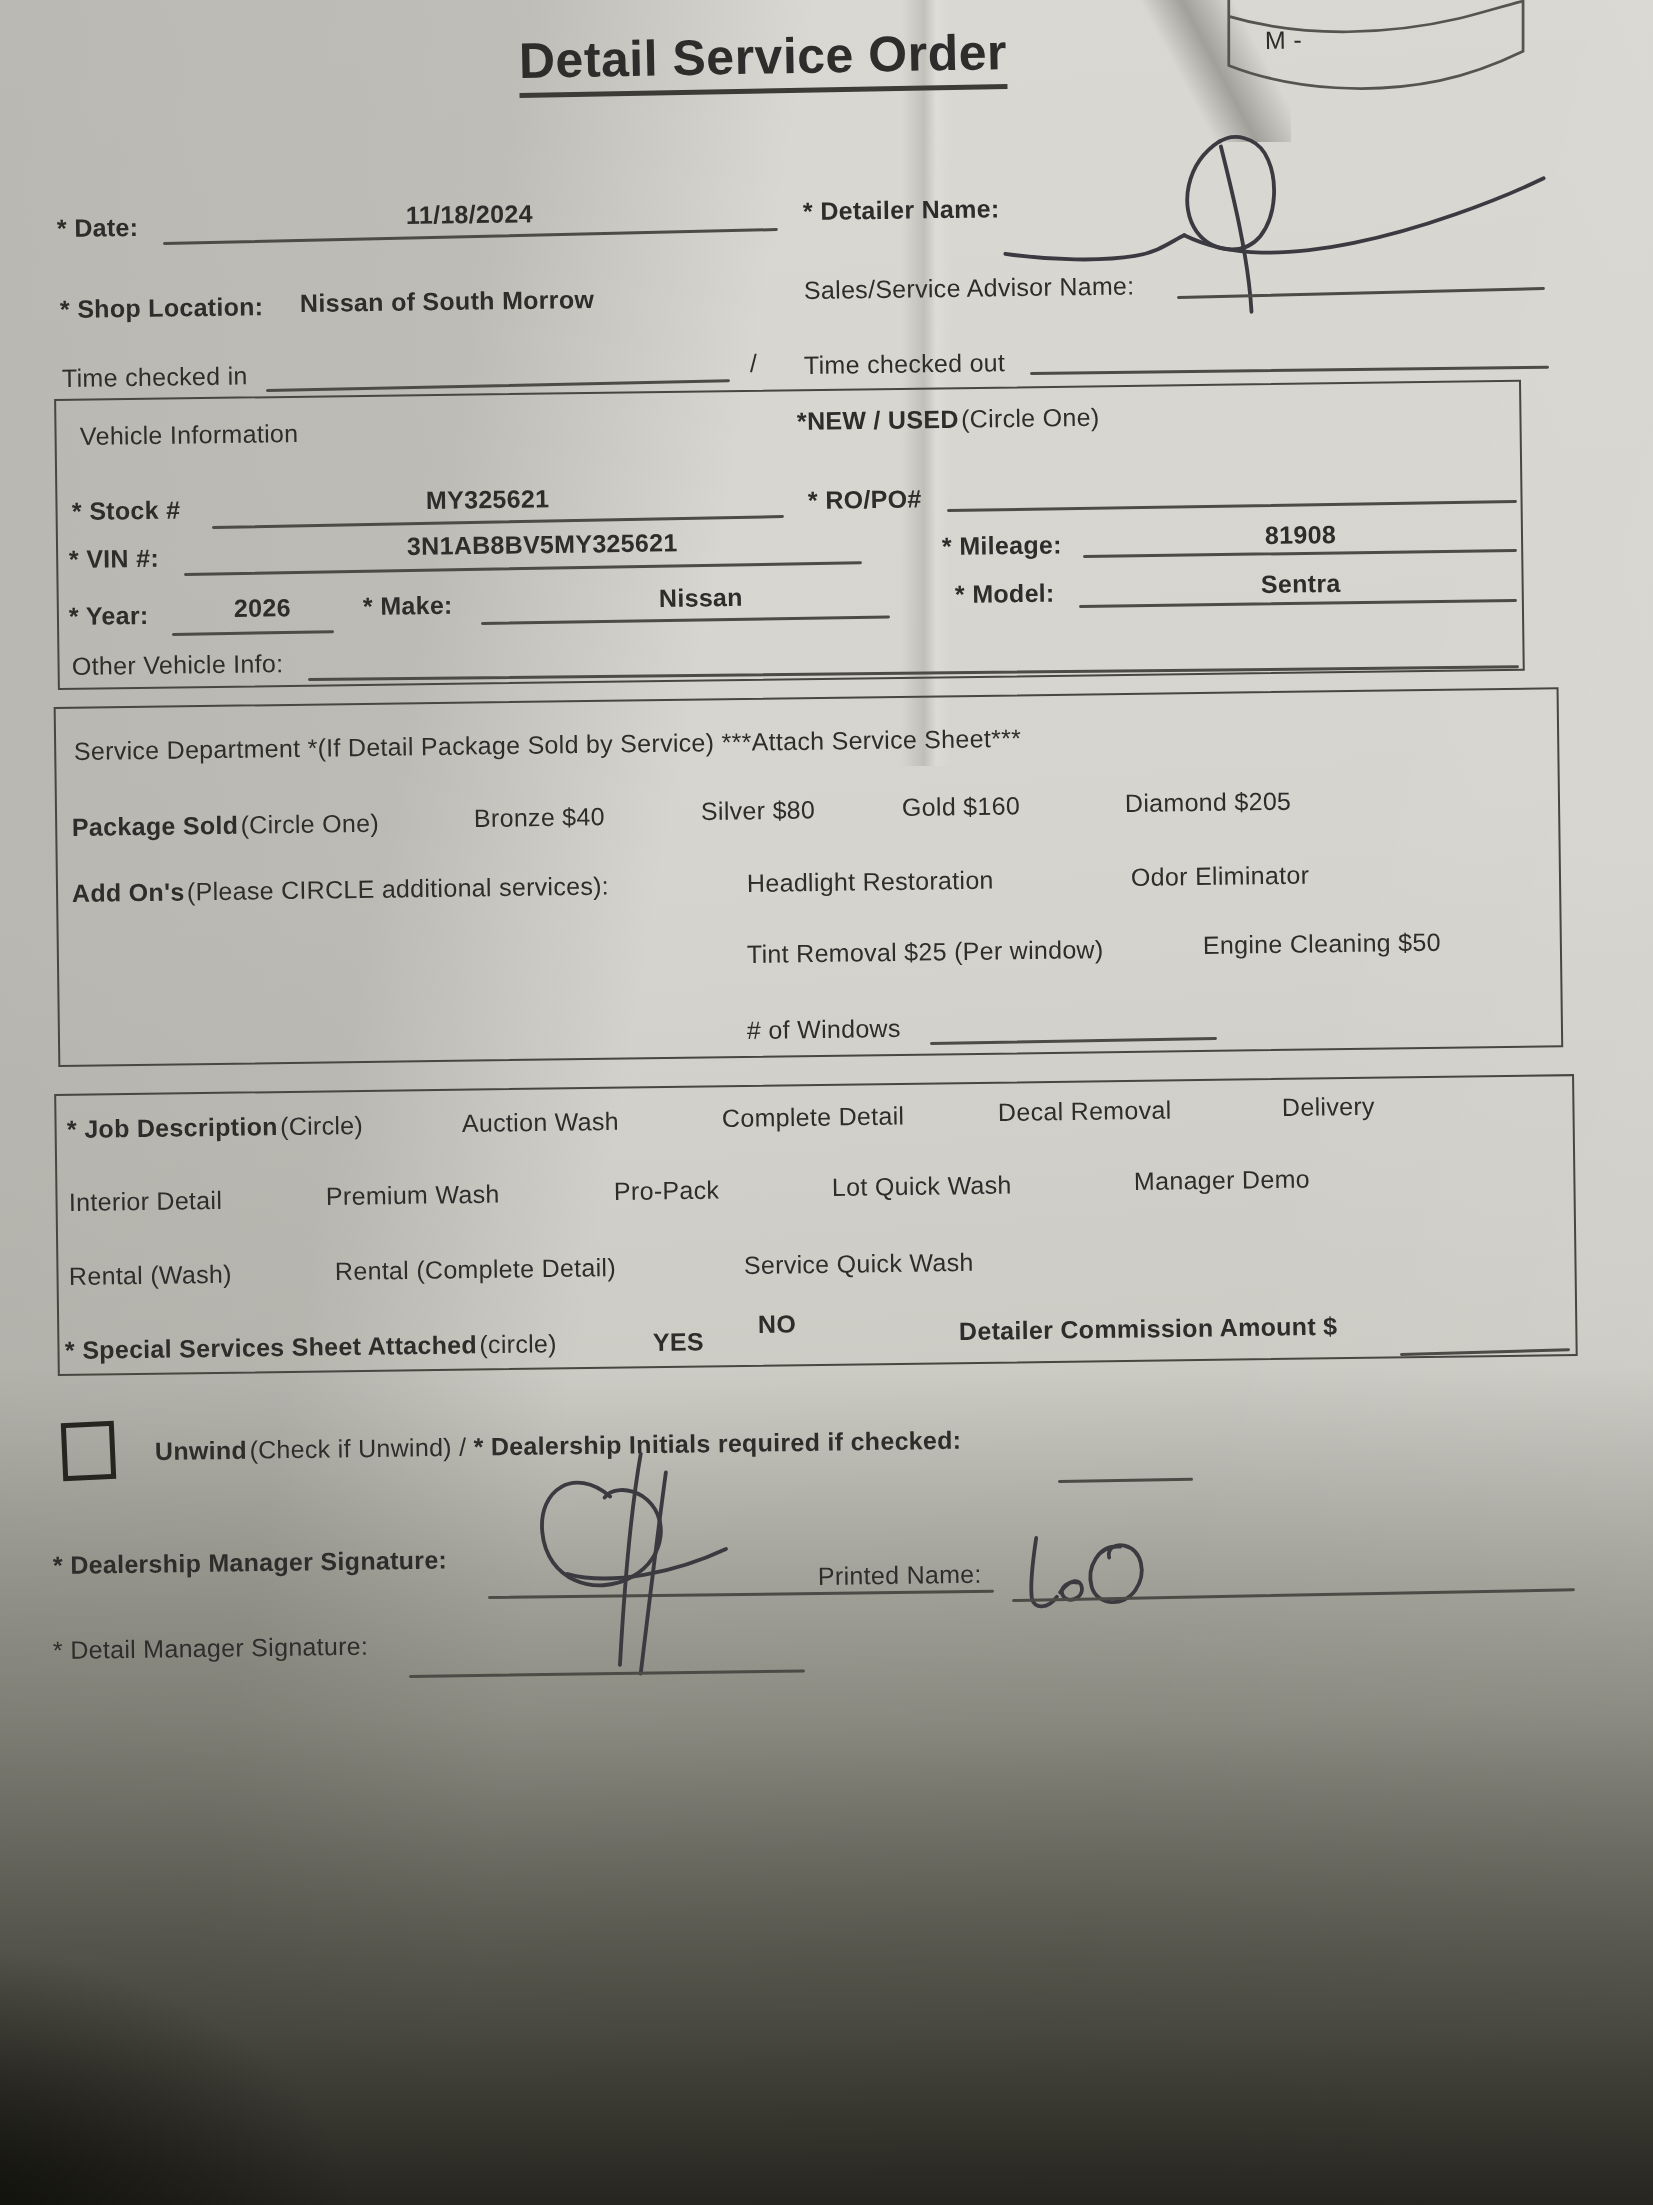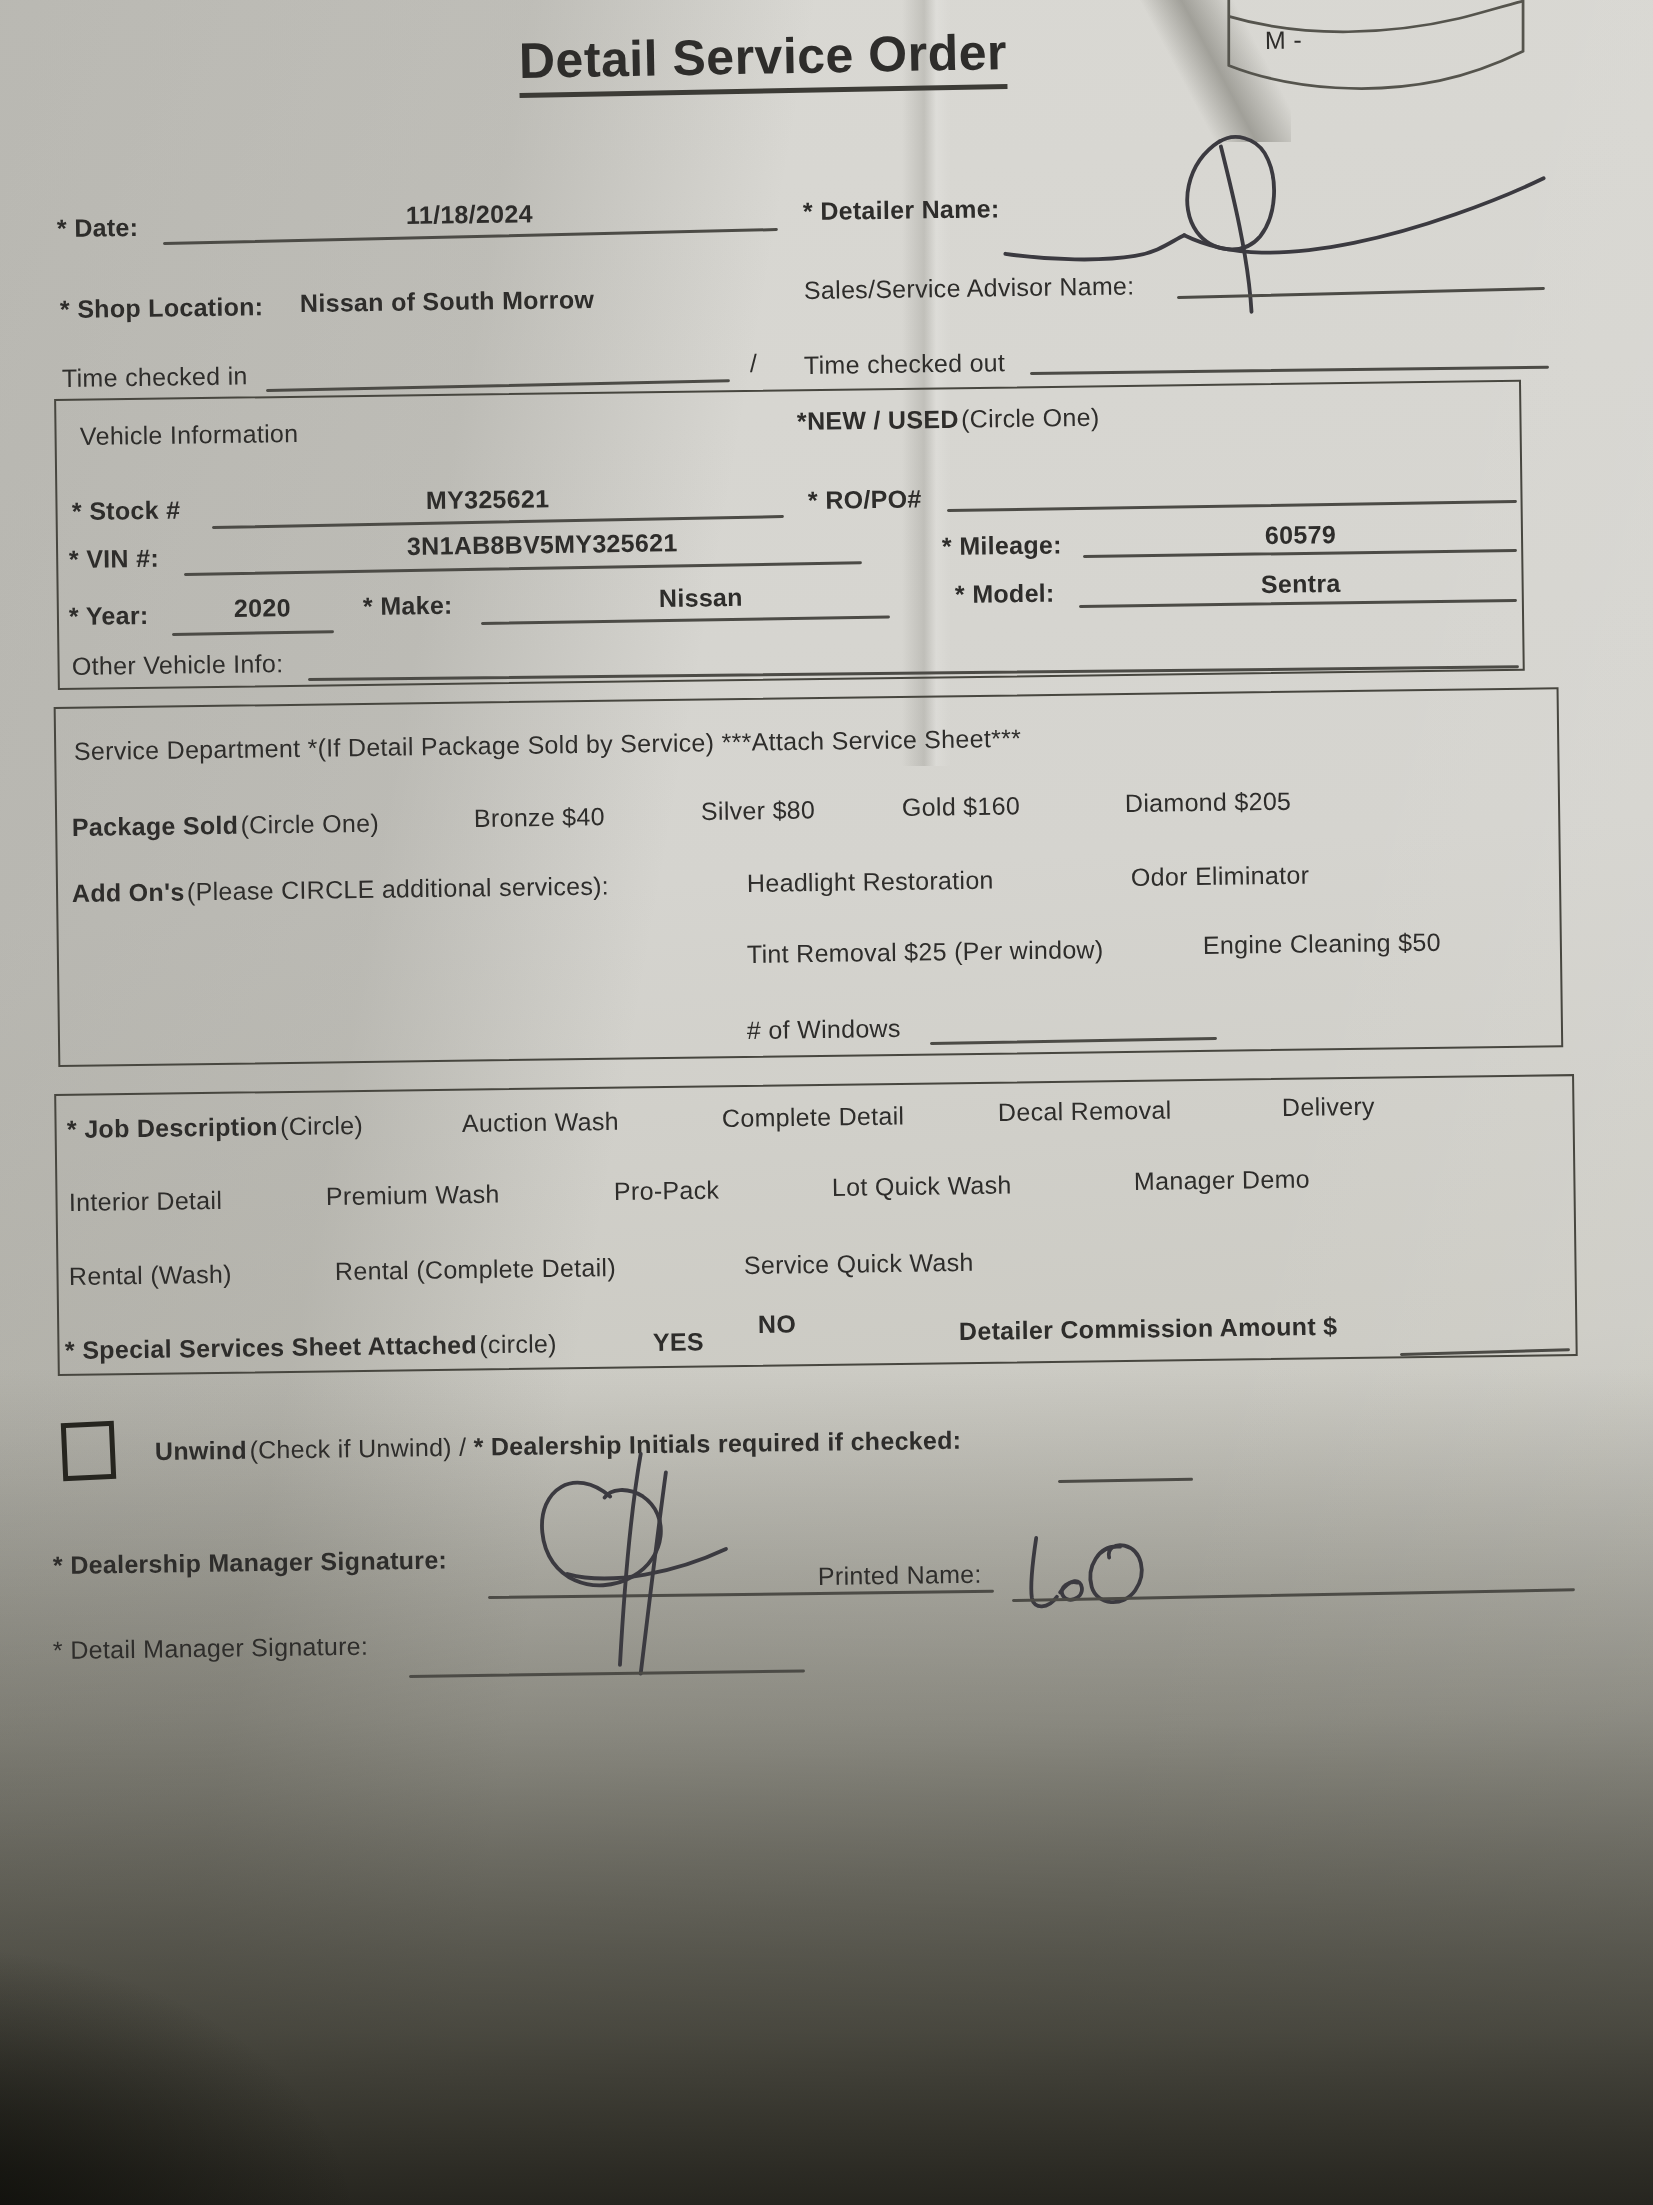--- a/index.html
+++ b/index.html
@@ -78,25 +78,25 @@
   <div class="tl t b" style="left:72px;top:497px;">* Stock #</div>
   <div class="tl t b" style="left:426px;top:486px;">MY325621</div>
   <div class="ln" style="left:212px;top:526px;width:572px;transform:rotate(-1.1deg);"></div>
   <div class="tl t b" style="left:808px;top:486px;">* RO/PO#</div>
   <div class="ln" style="left:947px;top:509px;width:570px;transform:rotate(-0.9deg);"></div>
 
   <div class="tl t b" style="left:69px;top:545px;">* VIN #:</div>
   <div class="tl t b" style="left:407px;top:532px;">3N1AB8BV5MY325621</div>
   <div class="ln" style="left:184px;top:573px;width:678px;transform:rotate(-1.0deg);"></div>
   <div class="tl t b" style="left:942px;top:532px;">* Mileage:</div>
-  <div class="tl t b" style="left:1265px;top:521px;">60579</div>
+  <div class="tl t b" style="left:1265px;top:521px;">81908</div>
   <div class="ln" style="left:1083px;top:555px;width:434px;transform:rotate(-0.8deg);"></div>
 
   <div class="tl t b" style="left:69px;top:602px;">* Year:</div>
-  <div class="tl t b" style="left:234px;top:594px;">2020</div>
+  <div class="tl t b" style="left:234px;top:594px;">2026</div>
   <div class="ln" style="left:172px;top:633px;width:162px;transform:rotate(-1.0deg);"></div>
   <div class="tl t b" style="left:363px;top:592px;">* Make:</div>
   <div class="tl t b" style="left:659px;top:584px;">Nissan</div>
   <div class="ln" style="left:481px;top:622px;width:409px;transform:rotate(-0.9deg);"></div>
   <div class="tl t b" style="left:955px;top:580px;">* Model:</div>
   <div class="tl t b" style="left:1261px;top:570px;">Sentra</div>
   <div class="ln" style="left:1079px;top:605px;width:438px;transform:rotate(-0.8deg);"></div>
 
   <div class="tl t" style="left:72px;top:652px;">Other Vehicle Info:</div>
   <div class="ln" style="left:308px;top:678px;width:1211px;transform:rotate(-0.6deg);"></div>

